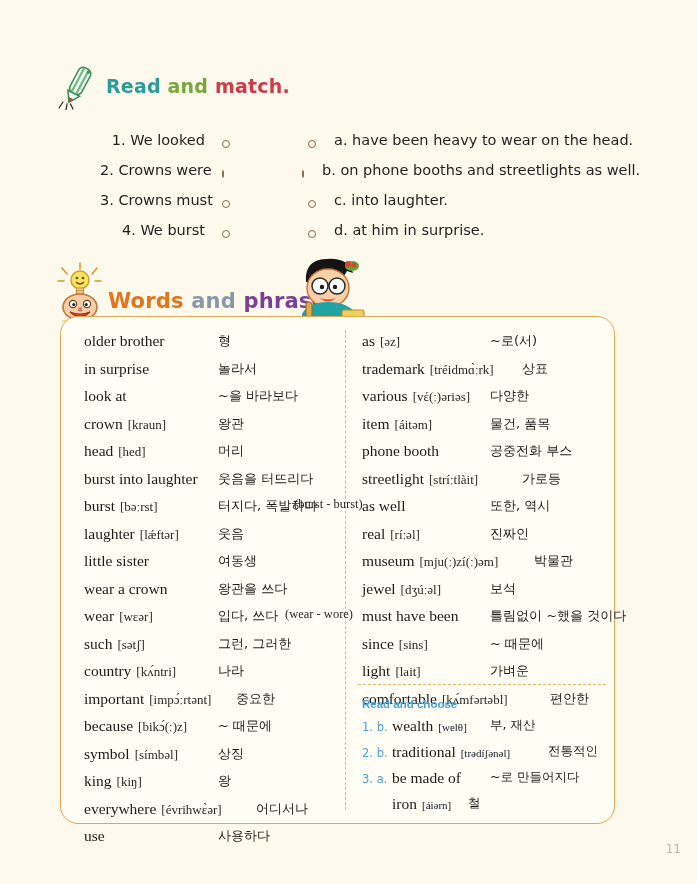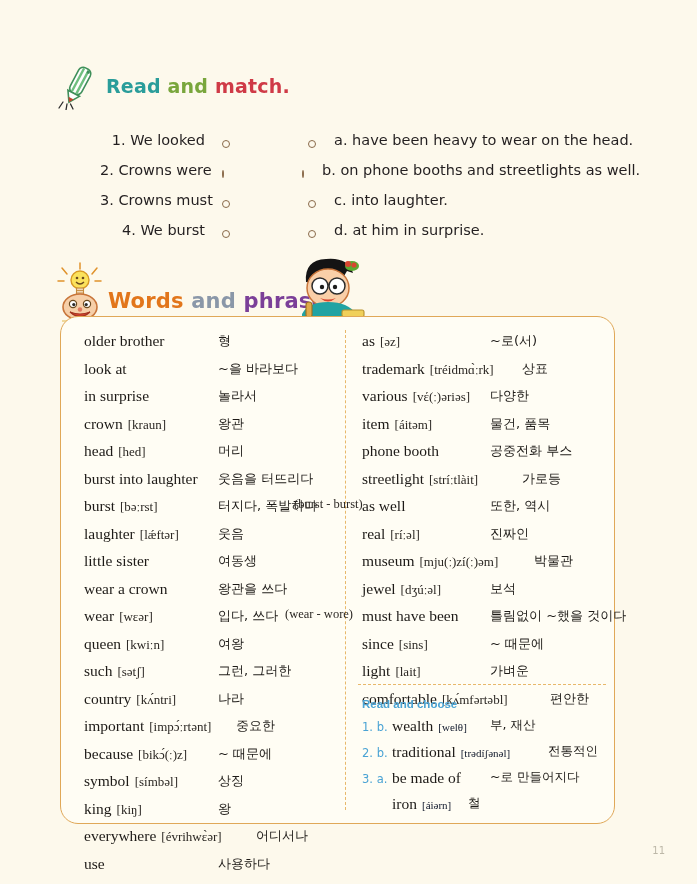--- a/index.html
+++ b/index.html
@@ -214,24 +214,24 @@
     font-family: "DejaVu Sans", sans-serif;
     font-size: 12.5px;
     color: #1d1a17;
     position: absolute;
     left: 128px;
   }
 
   
   #page-number {
     position: absolute;
-    right: 32px;
+    right: 16px;
     bottom: 28px;
     font-family: "DejaVu Sans", sans-serif;
-    font-size: 10px;
+    font-size: 12px;
     color: #bdb8a8;
   }
 </style>
 </head>
 <body>
 
 <div class="section-head" id="read-match-head">
   <svg class="pencil-icon" viewBox="0 0 42 48">
     <g transform="rotate(28 21 24)">
       <rect x="15" y="4" width="13" height="28" rx="5" fill="#ffffff" stroke="#3f8f5a" stroke-width="1.6"></rect>
@@ -346,28 +346,28 @@
 <div id="vocab-divider"></div>
 
 <div class="vcol" id="vcol-left">
 
   <div class="ventry">
     <span class="v-term">older brother</span>
     <span class="v-phon"></span>
     <span class="v-ko">형</span>
   </div>
   <div class="ventry">
+    <span class="v-term">in surprise</span>
+    <span class="v-phon"></span>
+    <span class="v-ko">놀라서</span>
+  </div>
+  <div class="ventry">
     <span class="v-term">look at</span>
     <span class="v-phon"></span>
     <span class="v-ko">~을 바라보다</span>
-  </div>
-  <div class="ventry">
-    <span class="v-term">in surprise</span>
-    <span class="v-phon"></span>
-    <span class="v-ko">놀라서</span>
   </div>
   <div class="ventry">
     <span class="v-term">crown</span>
     <span class="v-phon">[kraun]</span>
     <span class="v-ko">왕관</span>
   </div>
   <div class="ventry">
     <span class="v-term">head</span>
     <span class="v-phon">[hed]</span>
     <span class="v-ko">머리</span>
@@ -396,25 +396,20 @@
   <div class="ventry">
     <span class="v-term">wear a crown</span>
     <span class="v-phon"></span>
     <span class="v-ko">왕관을 쓰다</span>
   </div>
   <div class="ventry">
     <span class="v-term">wear</span>
     <span class="v-phon">[wεər]</span>
     <span class="v-ko">입다, 쓰다</span>
     <span class="v-note" style="position:absolute;left:196px;">(wear - wore)</span>
-  </div>
-  <div class="ventry">
-    <span class="v-term">queen</span>
-    <span class="v-phon">[kwiːn]</span>
-    <span class="v-ko">여왕</span>
   </div>
   <div class="ventry">
     <span class="v-term">such</span>
     <span class="v-phon">[sətʃ]</span>
     <span class="v-ko">그런, 그러한</span>
   </div>
   <div class="ventry">
     <span class="v-term">country</span>
     <span class="v-phon">[kʌ́ntri]</span>
     <span class="v-ko">나라</span>

